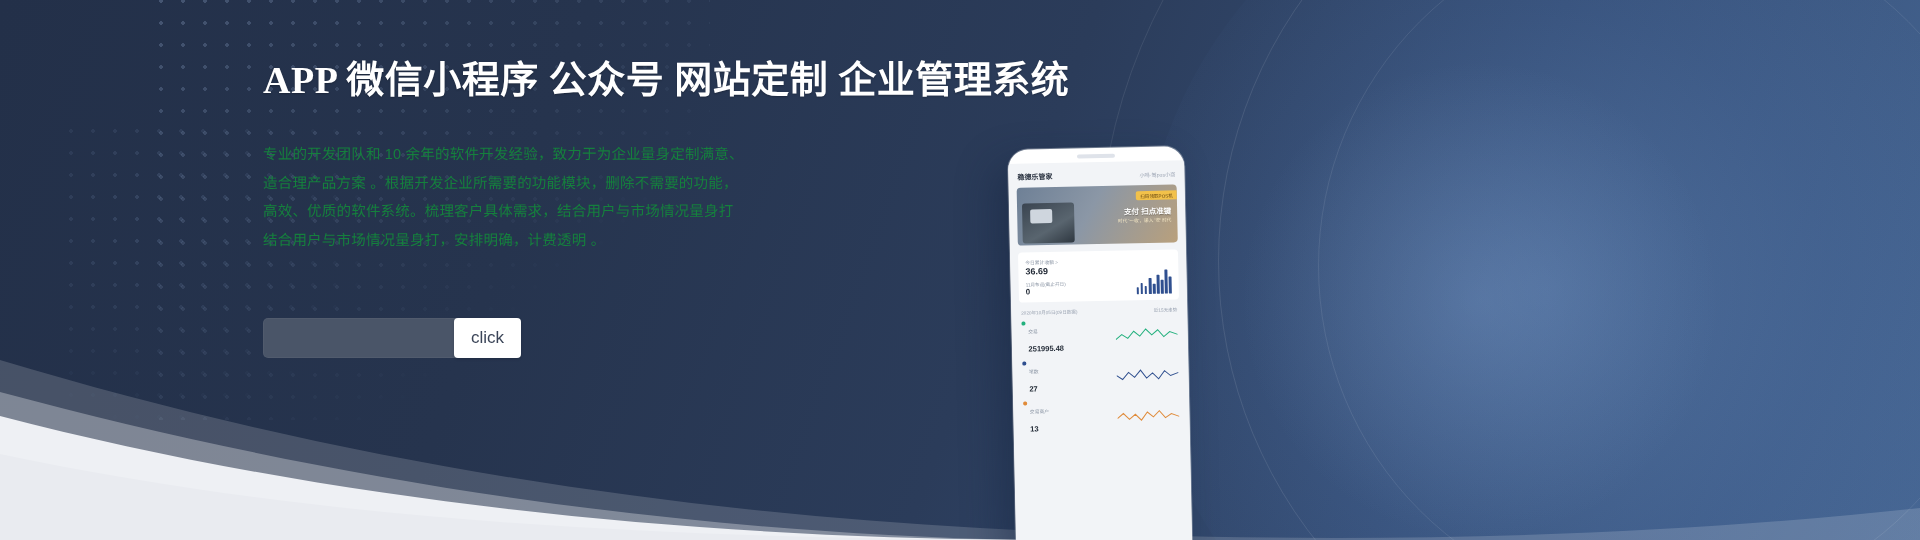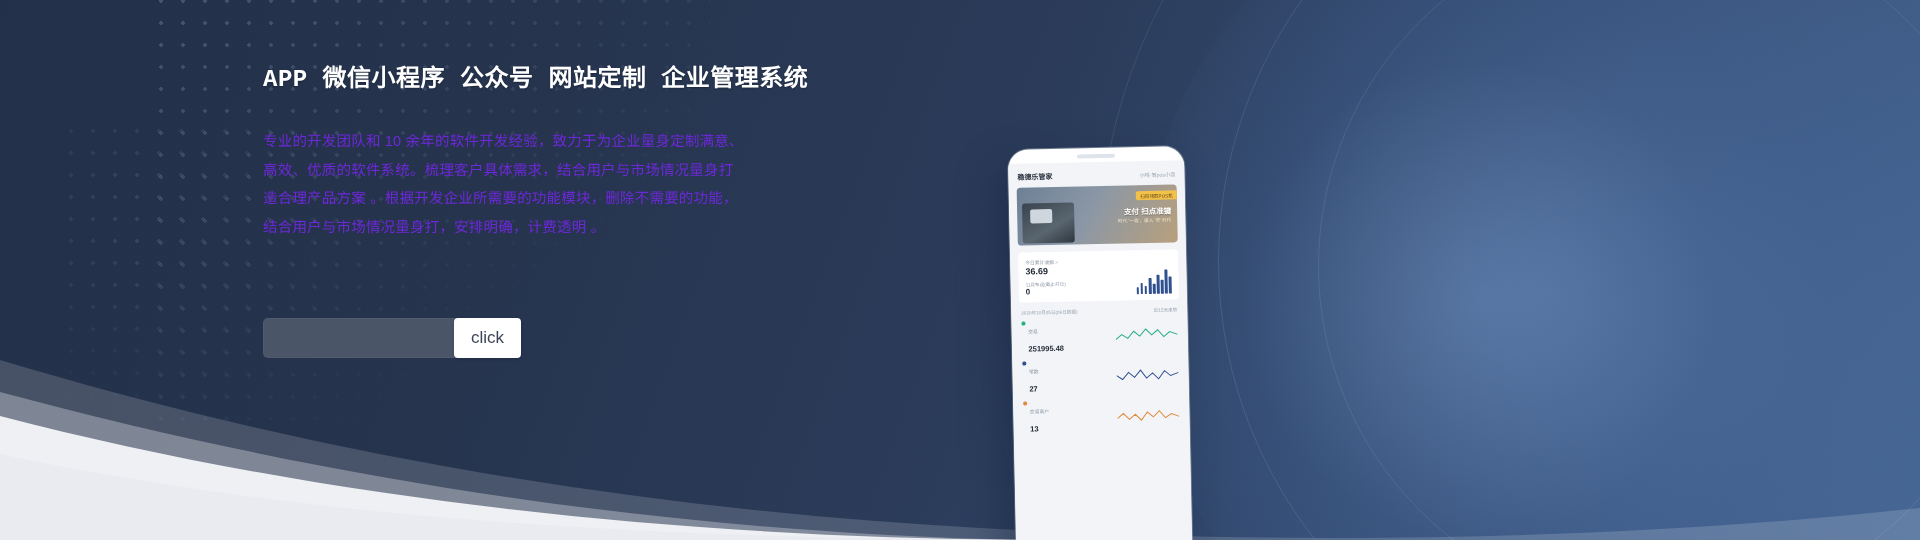--- a/index.html
+++ b/index.html
@@ -46,26 +46,26 @@
     background:radial-gradient(circle, rgba(150,185,232,.22) 0%, rgba(110,150,205,0) 65%);
   }
 
   
   .waves{position:absolute;left:0;right:0;bottom:0;height:300px;width:1920px;}
   .waves svg{display:block;width:1920px;height:300px;}
 
   
   .content{position:absolute;left:263px;top:58px;width:780px;z-index:6;}
   .headline{
-    font-family:Liberation Mono, monospace;
-    font-weight:700;color:#ffffff;font-size:24px;line-height:44px;
-    letter-spacing:.5px;margin:0 0 25px 0;white-space:nowrap;
+    font-family:Liberation Serif, serif;
+    font-weight:700;color:#ffffff;font-size:38px;line-height:44px;
+    letter-spacing:.5px;margin:0 0 38px 0;white-space:nowrap;
     text-shadow:0 1px 2px rgba(0,0,0,.25);
   }
-  .para{margin:0;color:#6d28d9;font-size:14.5px;line-height:28.5px;letter-spacing:.2px;}
+  .para{margin:0;color:#15803d;font-size:14.5px;line-height:28.5px;letter-spacing:.2px;}
   .para .ln{display:block;white-space:nowrap;}
 
   
   .cta{position:absolute;left:263px;top:318px;display:flex;align-items:flex-start;z-index:7;}
   .cta-bar{
     width:197px;height:40px;background:#4a5568;border-radius:5px 0 0 5px;
     box-shadow:inset 0 0 0 1px rgba(255,255,255,.04);
   }
   .cta-btn{
     height:40px;min-width:62px;padding:0 17px;background:#ffffff;color:#3b4558;
@@ -142,22 +142,22 @@
       <path d="M0,152 C320,238 660,292 1020,300 L1920,300 L0,300 Z" fill="#ffffff" opacity="0.30"></path>
       <path d="M0,176 C330,262 700,300 1060,300 L1920,300 L0,300 Z" fill="#eef0f4"></path>
       <path d="M0,214 C360,290 740,300 1100,300 L1920,300 L0,300 Z" fill="#e9ebf0"></path>
     </svg>
   </div>
 
   <div class="content">
     <h1 class="headline">APP  微信小程序  公众号  网站定制 企业管理系统</h1>
     <p class="para">
       <span class="ln">专业的开发团队和  10  余年的软件开发经验，致力于为企业量身定制满意、</span>
+      <span class="ln">造合理产品方案 。根据开发企业所需要的功能模块，删除不需要的功能，</span>
       <span class="ln">高效、优质的软件系统。梳理客户具体需求，结合用户与市场情况量身打</span>
-      <span class="ln">造合理产品方案 。根据开发企业所需要的功能模块，删除不需要的功能，</span>
       <span class="ln">结合用户与市场情况量身打，安排明确，计费透明 。</span>
     </p>
   </div>
 
   <div class="cta">
     <div class="cta-bar"></div>
     <button class="cta-btn">click</button>
   </div>
 
   <div class="phone-wrap">

